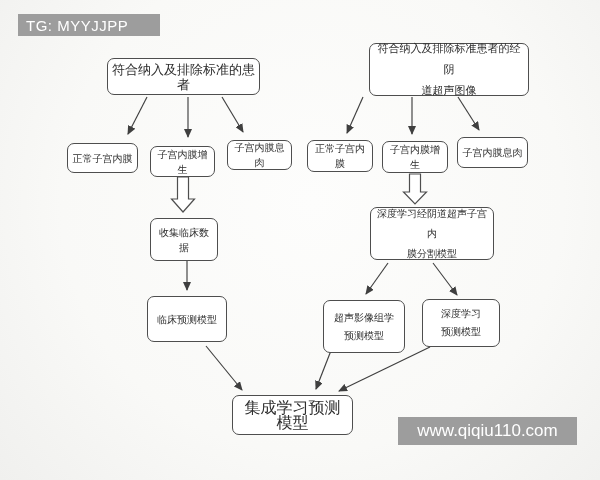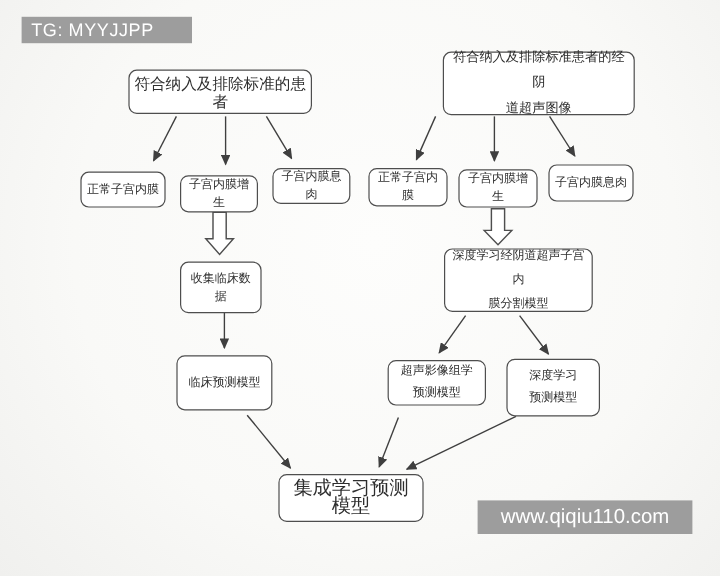--- a/index.html
+++ b/index.html
@@ -31,21 +31,21 @@
   #n-images          {left:325px;top:43px; width:160px;height:53px;font-size:11px;line-height:21px;margin-left:44px;}
   #n-l-normal        {left:67px; top:143px;width:71px; height:30px;}
   #n-l-hyper         {left:150px;top:146px;width:65px; height:31px;}
   #n-l-polyp         {left:227px;top:140px;width:65px; height:30px;}
   #n-r-normal        {left:307px;top:140px;width:66px; height:32px;}
   #n-r-hyper         {left:382px;top:141px;width:66px; height:32px;}
   #n-r-polyp         {left:457px;top:137px;width:71px; height:31px;}
   #n-collect         {left:150px;top:218px;width:68px; height:43px;}
   #n-seg-model       {left:348px;top:207px;width:124px;height:53px;line-height:20px;margin-left:22px;}
   #n-clinical-model  {left:147px;top:296px;width:80px; height:46px;}
-  #n-radiomics-model {left:323px;top:300px;width:82px; height:38px;line-height:18px;}
+  #n-radiomics-model {left:323px;top:300px;width:82px; height:53px;line-height:18px;}
   #n-dl-model        {left:422px;top:299px;width:78px; height:48px;line-height:18px;}
   #n-ensemble        {left:232px;top:395px;width:121px;height:40px;font-size:16px;}
   .badge{
     position:absolute;
     background:var(--badge-bg,#9d9d9d);
     color:var(--badge-text,#ffffff);
     display:flex;align-items:center;
   }
   #tg-badge{left:18px;top:14px;width:134px;height:22px;font-size:15px;padding-left:8px;letter-spacing:.5px;}
   #site-badge{left:398px;top:417px;width:179px;height:28px;font-size:17px;justify-content:center;}

